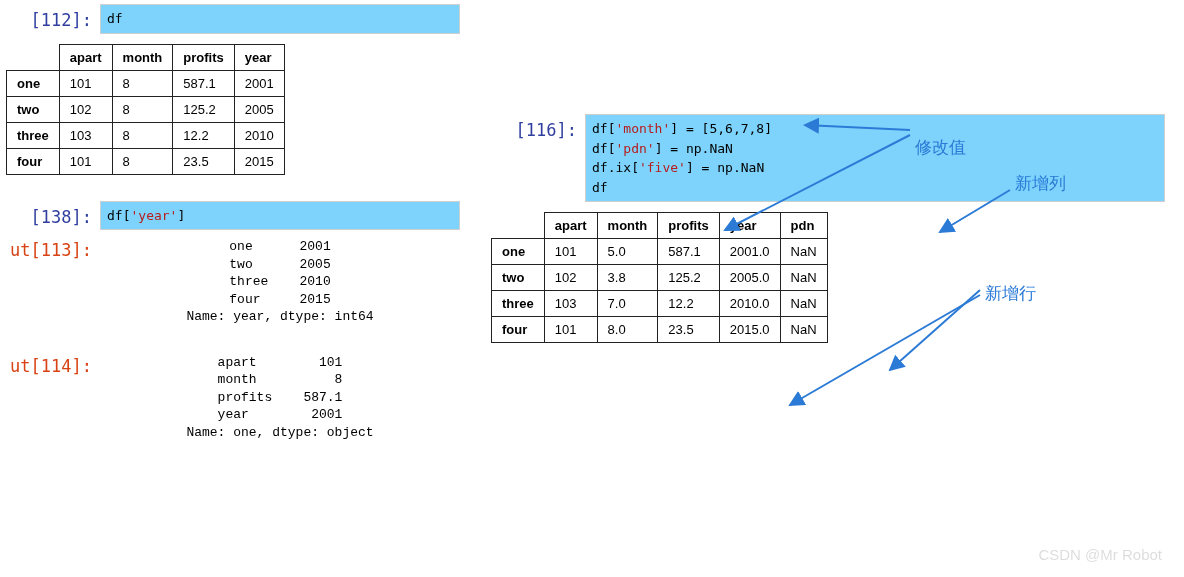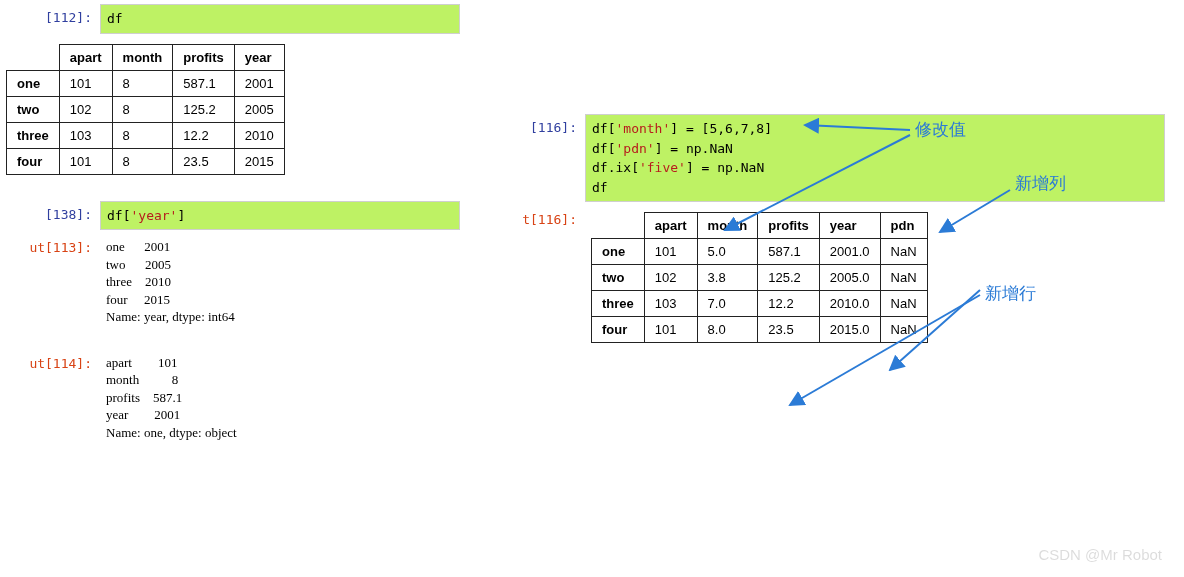--- a/index.html
+++ b/index.html
@@ -11,35 +11,36 @@
     color: #000;
     background: #fff;
     width: 1184px;
     height: 577px;
     position: relative;
   }
   .left-col { position: absolute; left: 0; top: 0; width: 460px; }
   .right-col { position: absolute; left: 485px; top: 110px; width: 680px; }
 
   .cell-row { display: flex; margin-top: 4px; }
-  .prompt { width: 100px; text-align: right; padding: 6px 8px 0 0; font-family: monospace; font-size: 13px; flex-shrink: 0; }
+  .prompt { width: 100px; text-align: right; padding: 6px 8px 0 0; font-family: monospace; font-size: 17px; flex-shrink: 0; }
   .prompt.in  { color: #303f9f; }
   .prompt.out { color: #d84315; }
   .cell-body { flex: 1; padding: 4px 6px; }
   .cell-body.code {
     border: 1px solid #cfcfcf;
-    background: #bef264;
+    background: #7dd3fc;
     font-family: monospace;
     white-space: pre;
     line-height: 1.5;
   }
   .cell-body.output {
-    font-family: Liberation Serif, serif;
+    font-family: Liberation Mono, monospace;
     white-space: pre;
     line-height: 1.35;
+    text-align: center;
   }
   .str { color: #b71c1c; }
 
   
   table.df { border-collapse: collapse; margin: 2px 0; }
   table.df th, table.df td {
     border: 1px solid #222;
     padding: 5px 10px;
     font-family: Arial, sans-serif;
     font-size: 13px;
@@ -141,21 +142,20 @@
 <div class="right-col">
 
   <div class="cell-row">
     <div class="prompt in">[116]:</div>
     <div class="cell-body code" style="line-height:1.5"><span>df[</span><span class="str">'month'</span><span>] = [5,6,7,8]</span>
 <span>df[</span><span class="str">'pdn'</span><span>] = np.NaN</span>
 <span>df.ix[</span><span class="str">'five'</span><span>] = np.NaN</span>
 <span>df</span></div>
   </div>
   <div class="cell-row">
-    <div class="prompt out">t[116]:</div>
     <div class="cell-body">
       <table class="df">
         <thead>
             <tr>
           <th></th>
           <th>apart</th>
           <th>month</th>
           <th>profits</th>
           <th>year</th>
           <th>pdn</th>
@@ -192,21 +192,21 @@
               <td>8.0</td>
               <td>23.5</td>
               <td>2015.0</td>
               <td>NaN</td>
             </tr>
         </tbody>
       </table>
     </div>
   </div>
 
-  <div class="annotation" style="left:430px; top:8px;">修改值</div>
+  <div class="annotation" style="left:430px; top:26px;">修改值</div>
   <div class="annotation" style="left:530px; top:62px;">新增列</div>
   <div class="annotation" style="left:500px; top:172px;text-align:right;">新增行</div>
 
   <svg class="arrows" style="left:0; top:0; width:680px; height:400px;">
     <defs>
       <marker id="ah" markerWidth="8" markerHeight="8" refX="7" refY="4" orient="auto">
         <path d="M0,0 L8,4 L0,8 Z" fill="#2b7bd6"></path>
       </marker>
     </defs>
 

